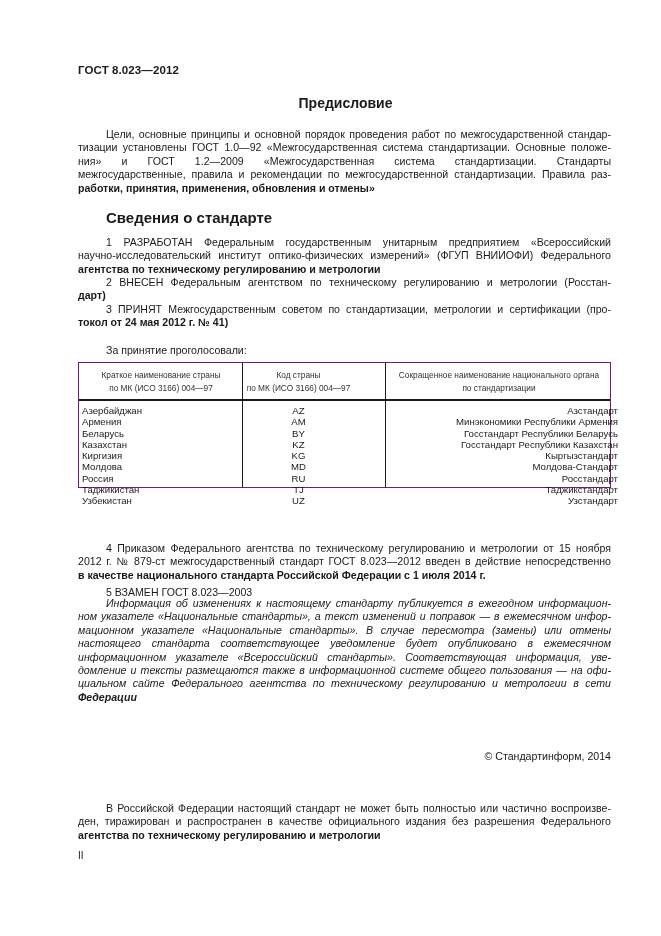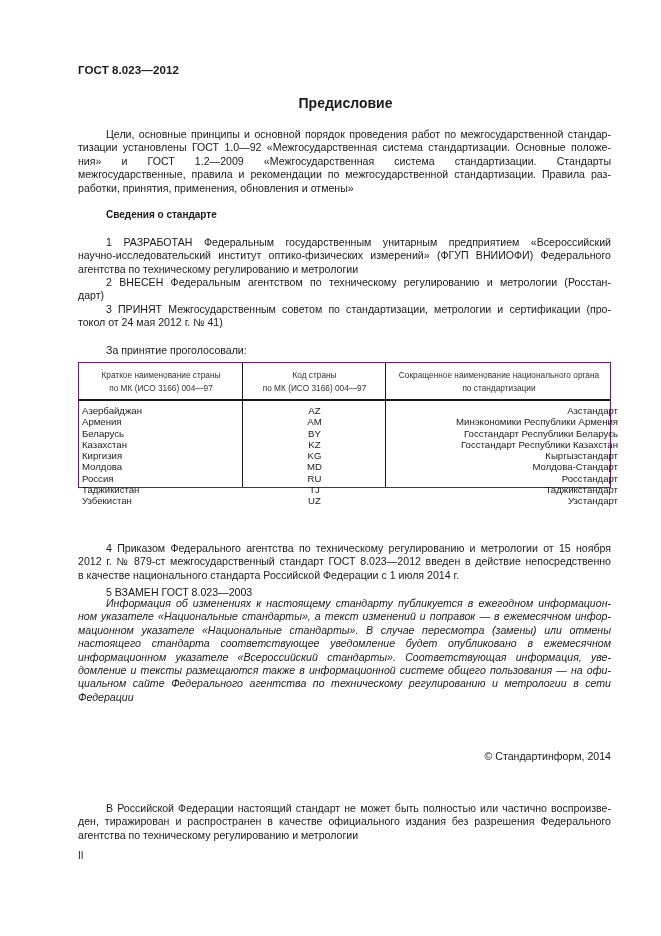--- a/index.html
+++ b/index.html
@@ -4,46 +4,46 @@
 <style>
   html, body { margin: 0; padding: 0; background: #ffffff; }
   body {
     width: 661px; height: 936px; position: relative; overflow: hidden;
     font-family: "Liberation Sans", sans-serif; color: #1a1a1a;
   }
   .abs { position: absolute; }
   .header-code { left: 78px; top: 64px; font-size: 11.5px; font-weight: bold; letter-spacing: 0.1px; }
   .title { left: 0; width: 661px; top: 95px; text-align: center; font-size: 14px; font-weight: bold; padding-left: 30px; box-sizing: border-box; }
   .para { left: 78px; width: 533px; font-size: 10.6px; line-height: 13.4px; text-align: justify; }
-  .sub { left: 106px; font-size: 10px; font-weight: bold; }
+  .sub { left: 106px; font-size: 15px; font-weight: bold; }
   .italic { font-style: italic; }
   .table {
     position: absolute; left: 78px; top: 362px; width: 533px; height: 126px;
     border: 1px solid #701a75; box-sizing: border-box;
   }
   .table .col-div { position: absolute; top: 0; bottom: 0; width: 1px; background: #1a1a1a; }
   .table .hdr-line { position: absolute; left: 0; right: 0; top: 36px; height: 1.5px; background: #1a1a1a; }
   .th { position: absolute; top: 6px; font-size: 8.3px; line-height: 13px; text-align: center; color: #333; }
   .col1 { left: 0; width: 164px; }
-  .col2 { left: 164px; width: 143px; }
+  .col2 { left: 148px; width: 143px; }
   .col3 { left: 307px; width: 226px; }
   .tbody { position: absolute; top: 42px; font-size: 9.6px; line-height: 11.3px; }
   .tbody.col1 { padding-left: 3px; }
   .tbody.col2 { text-align: center; }
   .tbody.col3 { padding-left: 6px; text-align: right; }
   .tbody div { white-space: nowrap; }
   .copyright { right: 50px; top: 750px; font-size: 10.6px; }
   .pagenum { left: 78px; top: 850px; font-size: 10px; }
 </style>
 </head>
 <body>
 
 <style>
   .ln { display: block; white-space: nowrap; text-align: justify; text-align-last: justify; }
-  .ln.last { text-align-last: left; }
+  .ln.last { text-align-last: left; font-weight: bold; }
   .ln.first { text-indent: 28px; }
 </style>
 
 <div class="abs header-code">ГОСТ  8.023—2012</div>
 
 <div class="abs title">Предисловие</div>
 
 <div class="abs para" style="top:128px;">
   <span class="ln first">Цели, основные принципы и основной порядок проведения работ по межгосударственной стандар-</span>
   <span class="ln">тизации установлены ГОСТ 1.0—92 «Межгосударственная система стандартизации. Основные положе-</span>

